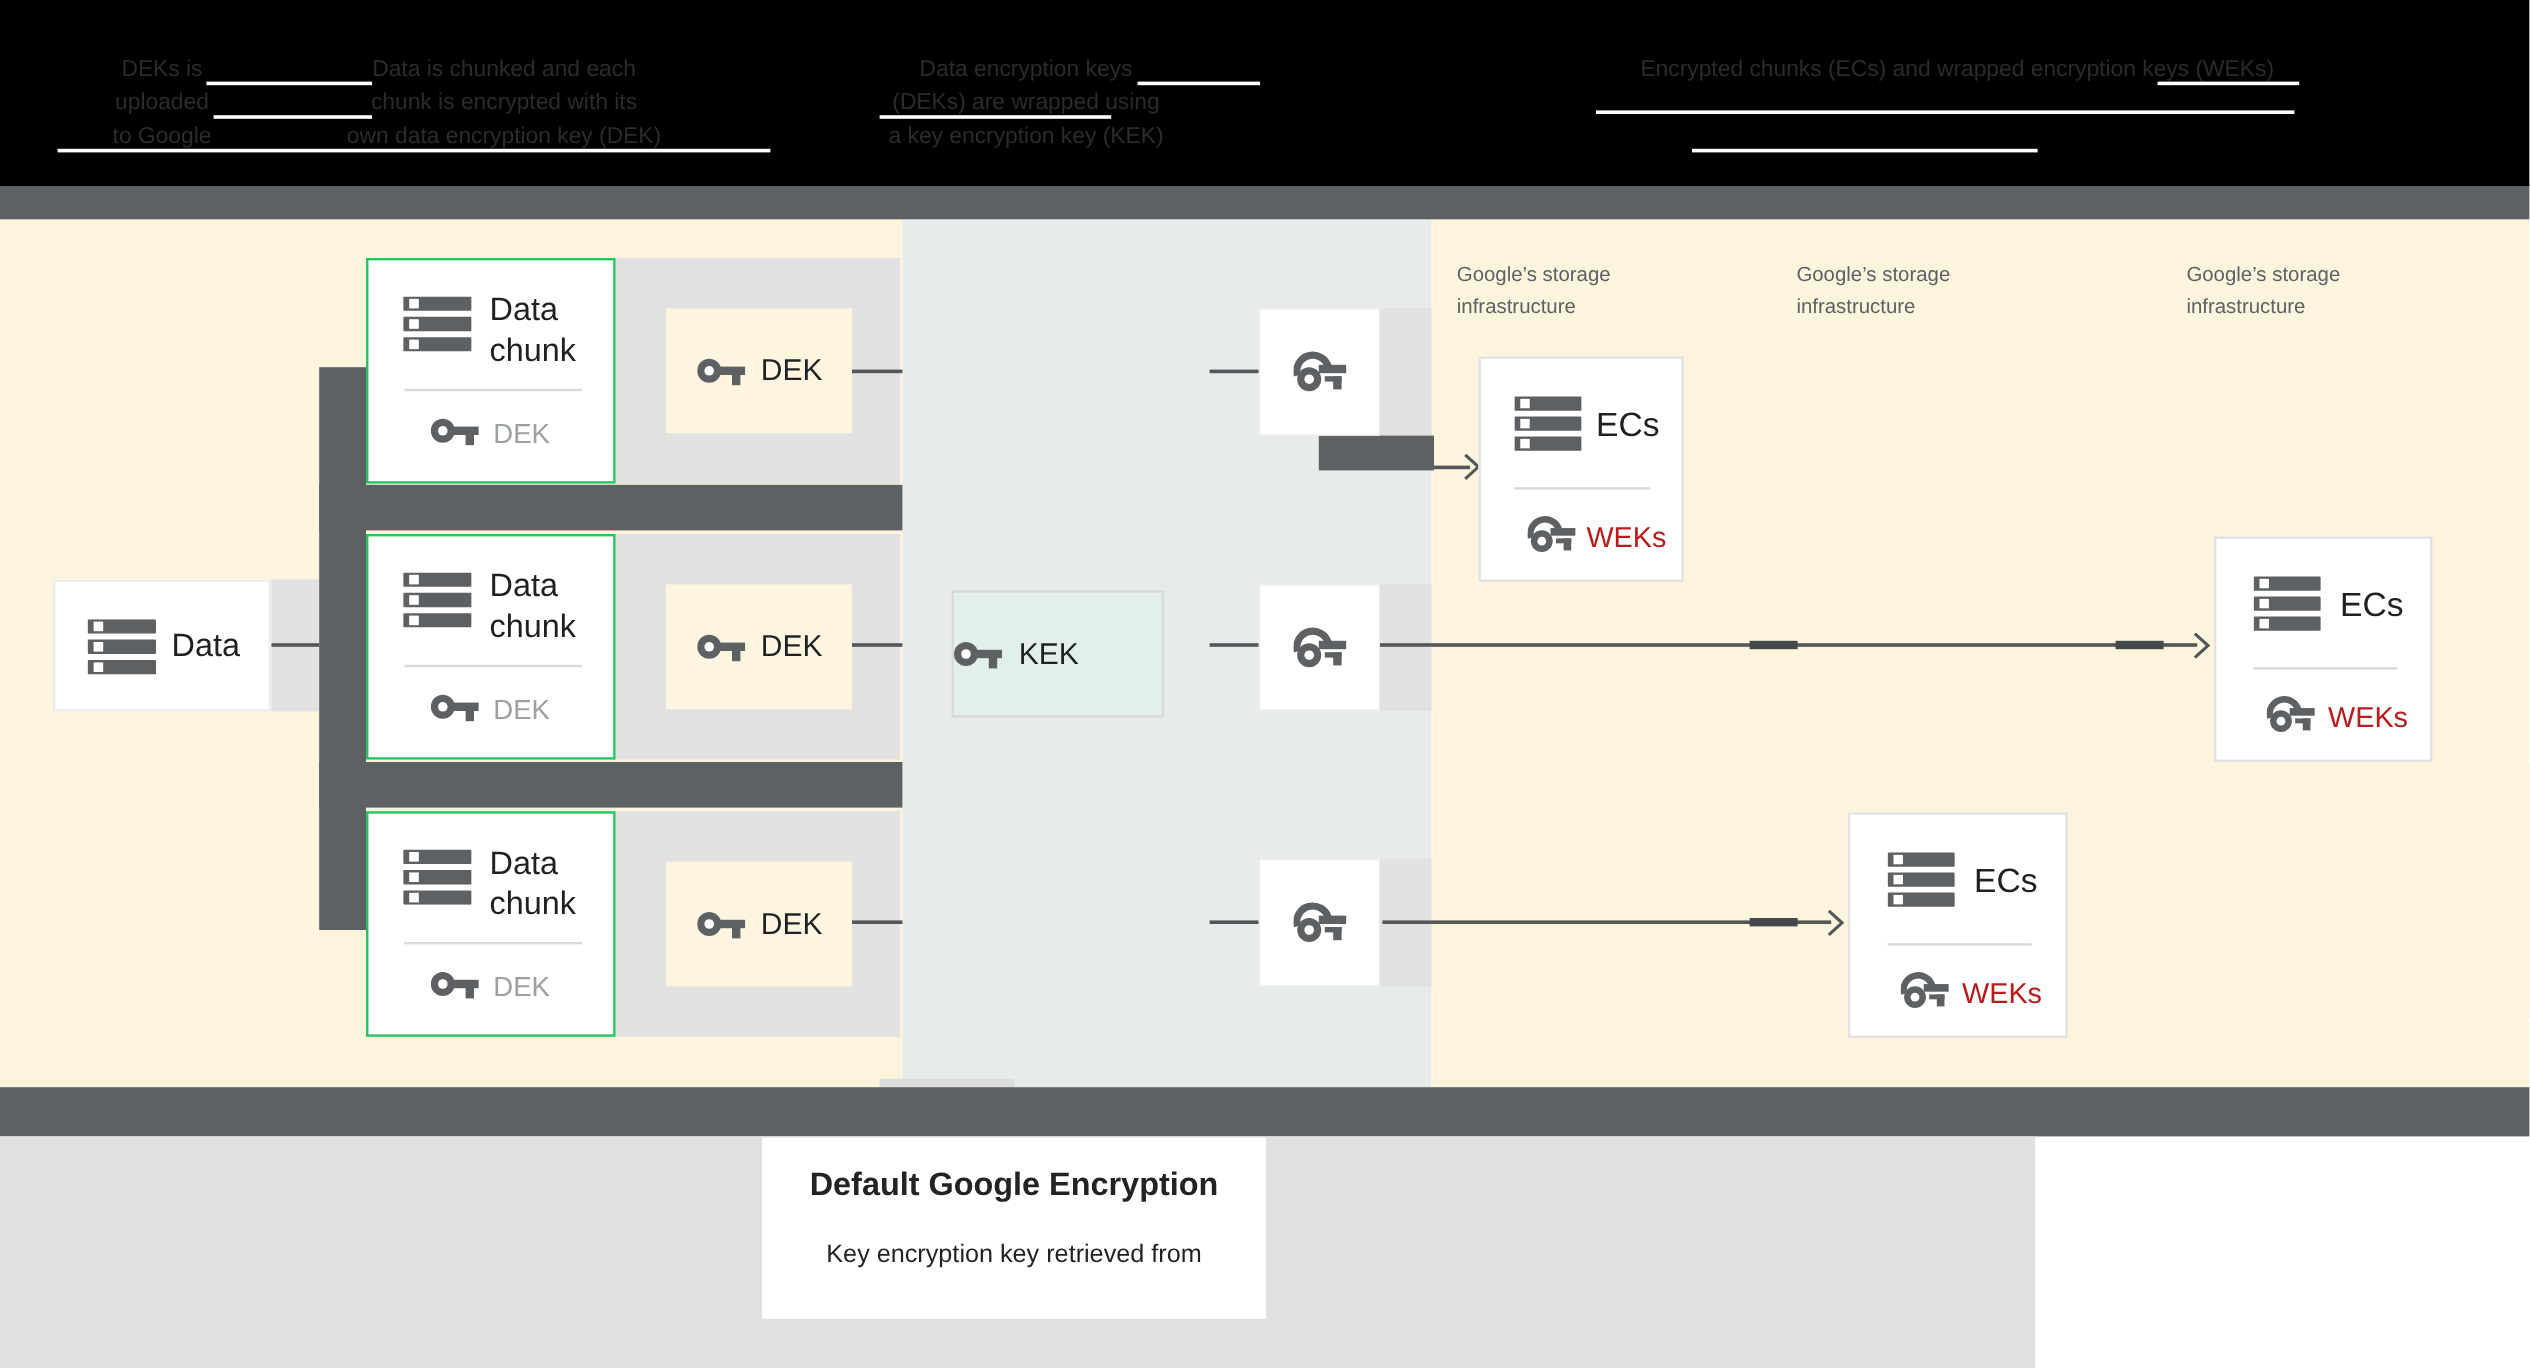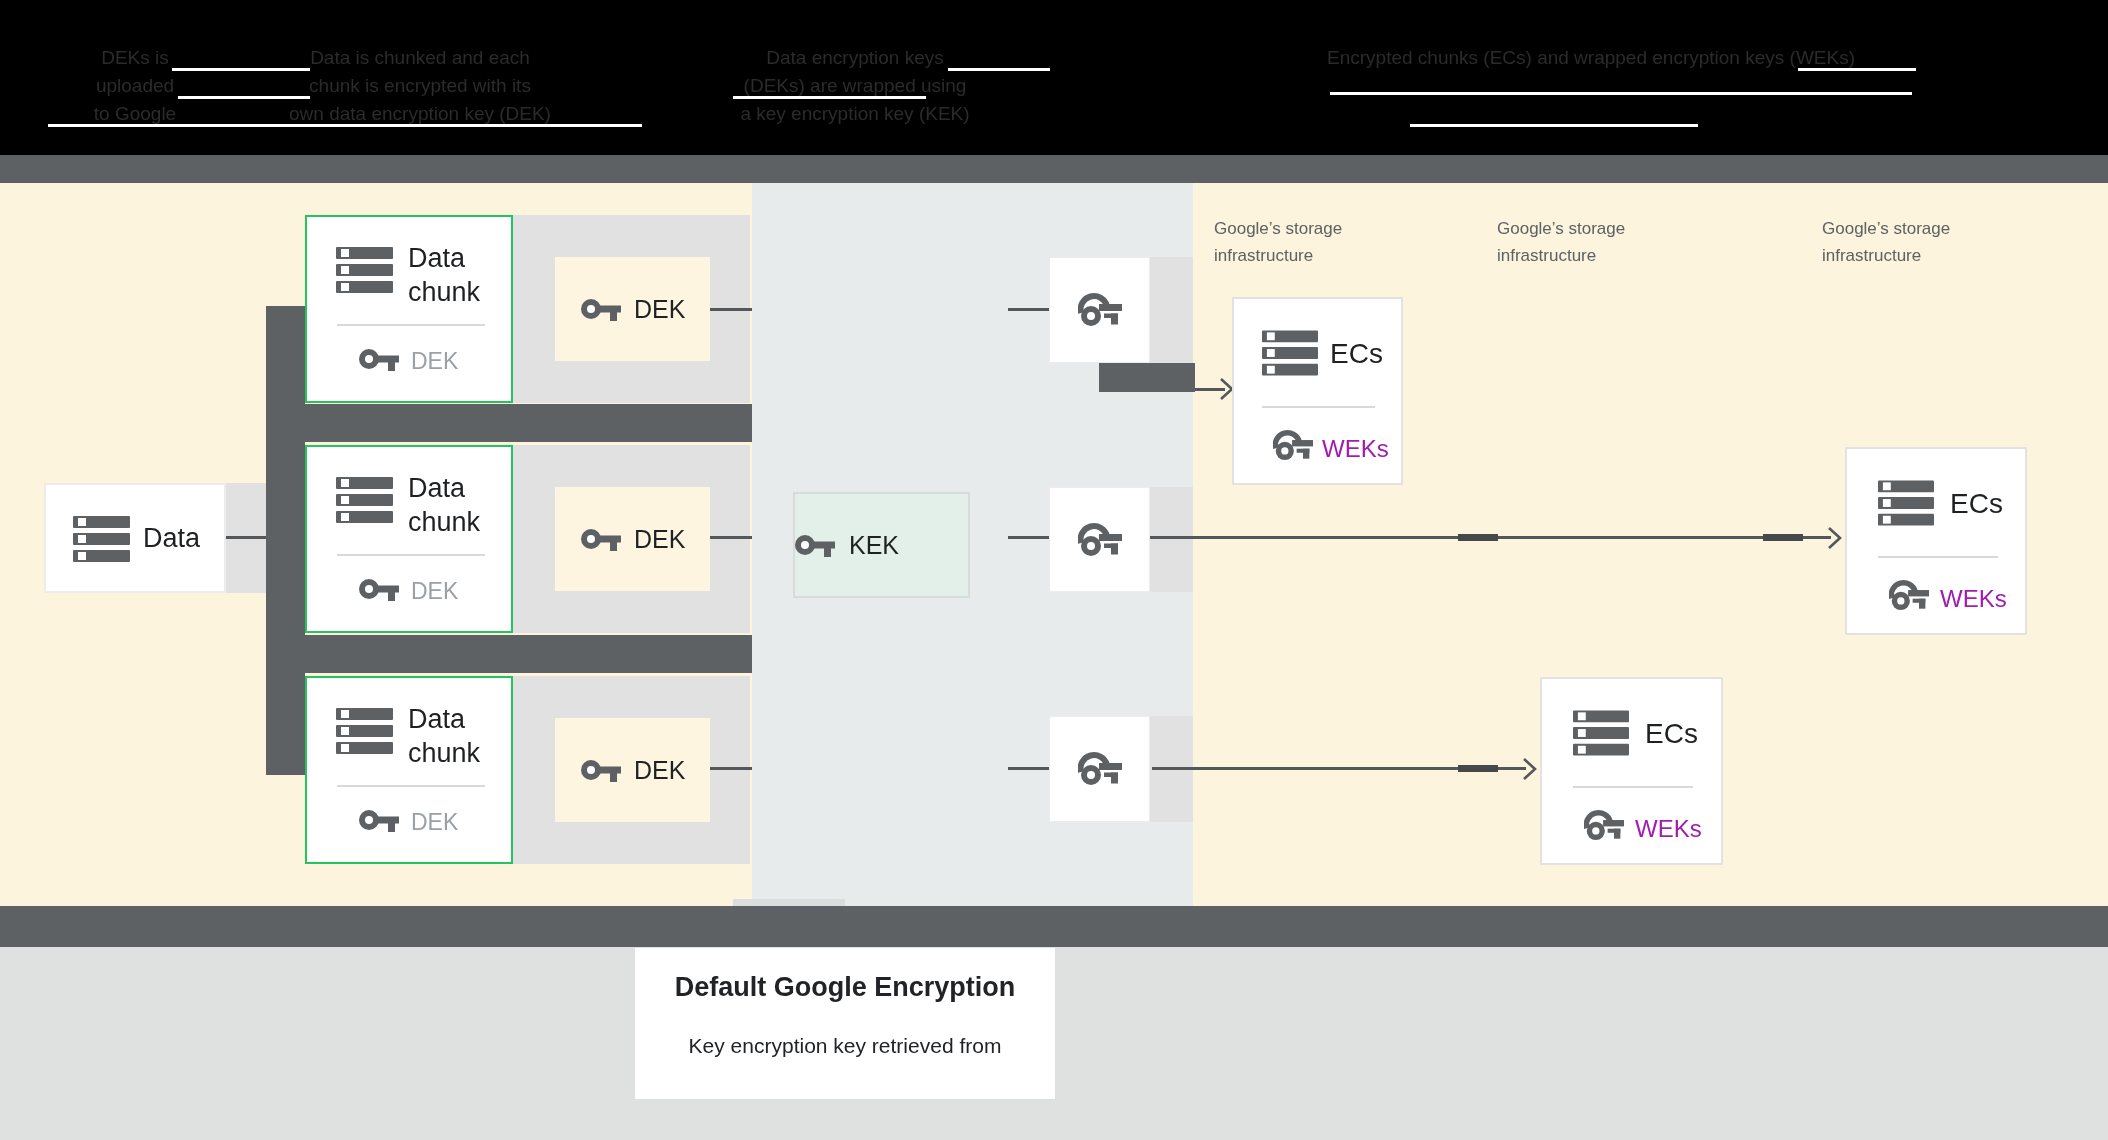--- a/index.html
+++ b/index.html
@@ -22,27 +22,27 @@
   .keycard{position:absolute;background:#ffffff;border:1px solid #ececec;box-sizing:border-box;
            display:flex;align-items:center;justify-content:center;}
   .dekbox{position:absolute;background:#fdf5e0;display:flex;align-items:center;
           padding-left:26px;gap:13px;box-sizing:border-box;}
   .kekbox{position:absolute;background:#e3f0e9;border:2px solid #d8dbd9;box-sizing:border-box;
           display:flex;align-items:center;gap:14px;}
   .biglabel{font-size:25px;color:#1f2123;}
   .cardtitle{position:absolute;font-size:27px;line-height:34px;white-space:pre-line;color:#1e2022;}
   .divider{position:absolute;height:2px;background:#d9d9d9;}
   .sublabel{position:absolute;font-size:23px;color:#9aa0a4;}
-  .weklabel{position:absolute;font-size:24px;color:#a21caf;}
+  .weklabel{position:absolute;font-size:24px;color:#b91c1c;}
   .storelabel{position:absolute;font-size:17px;line-height:27px;color:#5d6064;white-space:pre-line;}
   
   .line{position:absolute;height:3px;background:#54575a;}
   .lineov{position:absolute;height:7px;background:#46494c;}
   
-  .caption-area{position:absolute;left:0;top:947px;width:2108px;height:193px;background:#dfe0e0;}
+  .caption-area{position:absolute;left:0;top:947px;width:1696px;height:193px;background:#dfe0e0;}
   .caption-box{position:absolute;left:635px;top:948px;width:420px;height:151px;background:#ffffff;
                text-align:center;box-sizing:border-box;padding-top:24px;}
   .cap-title{font-size:27px;font-weight:bold;margin:0 0 26px 0;}
   .cap-line{font-size:21px;line-height:33px;margin:0;}
   .cap-line-b{font-size:26px;line-height:33px;margin:0;font-weight:bold;}
   svg{display:block;}
 </style>
 </head>
 <body>
 
@@ -57,21 +57,21 @@
     <div class="hcol" style="left:250px;width:340px;">
       <div class="hline">Data is chunked and each</div>
       <div class="hline">chunk is encrypted with its</div>
       <div class="hline">own data encryption key (DEK)</div>
     </div>
     <div class="hcol" style="left:695px;width:320px;">
       <div class="hline">Data encryption keys</div>
       <div class="hline">(DEKs) are wrapped using</div>
       <div class="hline">a key encryption key (KEK)</div>
     </div>
-    <div class="hcol" style="left:1316px;width:550px;">
+    <div class="hcol" style="left:1356px;width:550px;">
       <div class="hline">Encrypted chunks (ECs) and wrapped encryption keys (WEKs)</div>
     </div>
 
     <div class="uline" style="left:172px;top:68px;width:138px;"></div>
     <div class="uline" style="left:948px;top:68px;width:102px;"></div>
     <div class="uline" style="left:1798px;top:68px;width:118px;"></div>
     <div class="uline" style="left:1330px;top:92px;width:582px;"></div>
     <div class="uline" style="left:178px;top:96px;width:132px;"></div>
     <div class="uline" style="left:733px;top:96px;width:193px;"></div>
     <div class="uline" style="left:48px;top:124px;width:594px;"></div>

